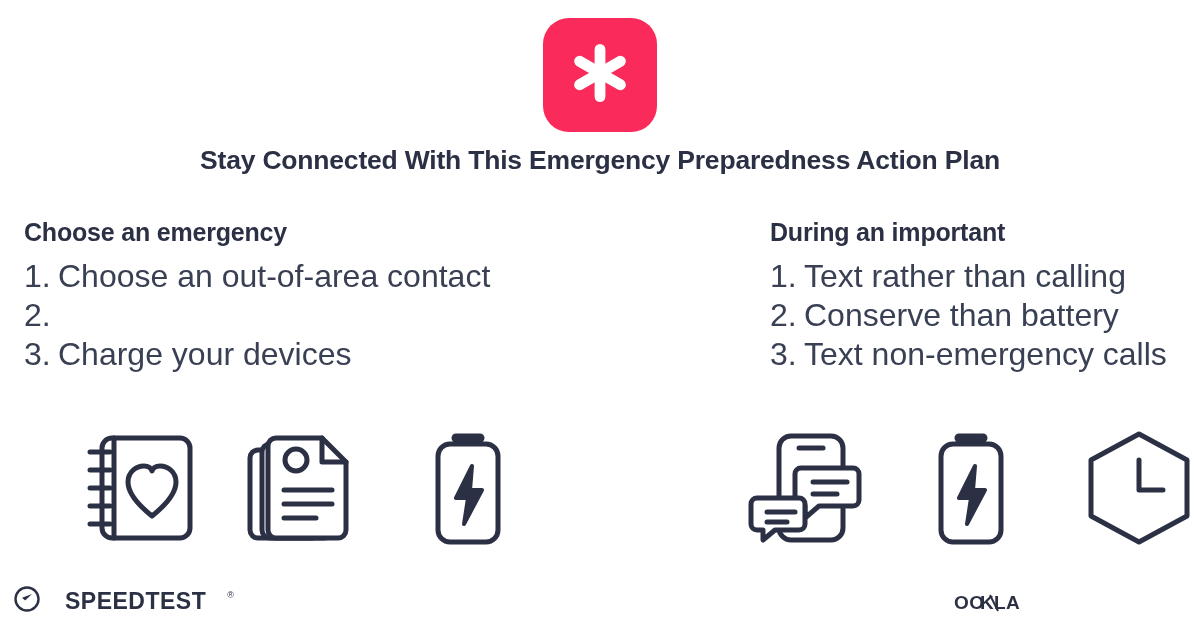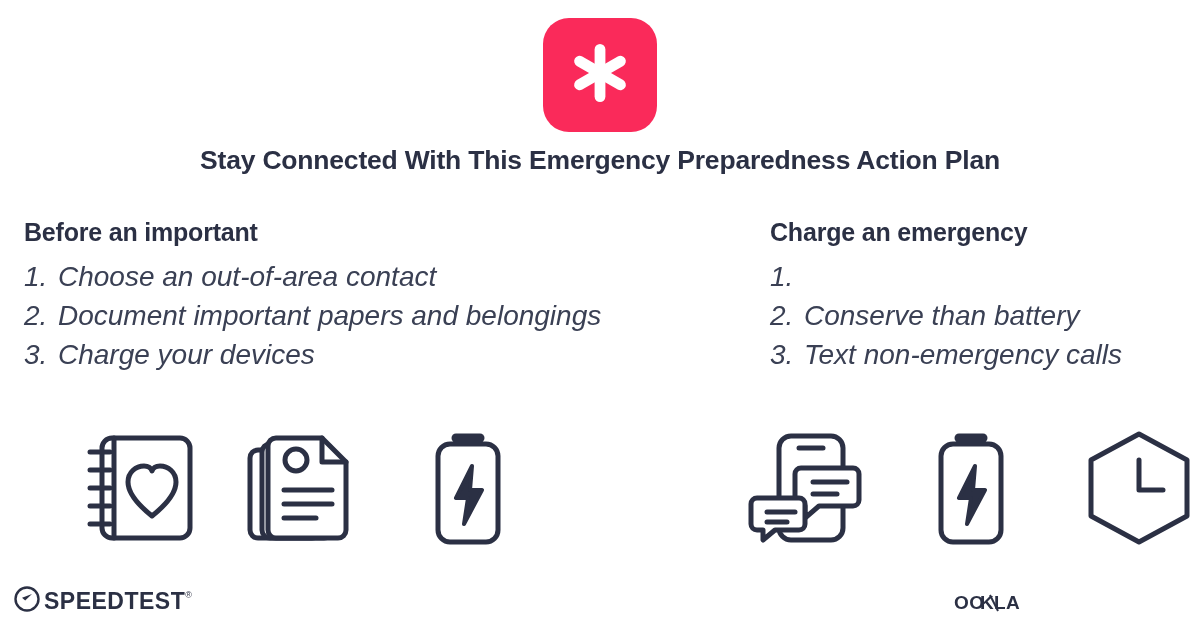--- a/index.html
+++ b/index.html
@@ -68,26 +68,25 @@
     color: #2b3044;
     margin-bottom: 10px;
     letter-spacing: -0.2px;
   }
   ol.steps {
     list-style: none;
     counter-reset: s;
   }
   ol.steps li {
     counter-increment: s;
-    font-size: 28px;
+    font-size: 32px;
     line-height: 39px;
     color: #3a4054;
     display: flex;
     align-items: baseline;
-    font-style: italic;
   }
   ol.steps li .num {
     width: 34px;
     flex: none;
     color: #3a4054;
   }
   ol.steps li .num::before { content: counter(s) "."; }
 
   
   .icons-left {
@@ -110,21 +109,21 @@
   }
   .icon-box { width: 125px; height: 125px; display: flex; align-items: center; justify-content: center; }
 
   
   .footer-left {
     position: absolute;
     left: 14px;
     bottom: 14px;
     display: flex;
     align-items: center;
-    gap: 4px;
+    gap: 25px;
     text-align: center;
   }
   .brand-text {
     font-size: 23px;
     font-weight: bold;
     letter-spacing: 0.5px;
     color: #2b3044;
   }
   .brand-tm {
     font-size: 9px;
@@ -157,42 +156,42 @@
         </svg>
       </span>
     </div>
   </div>
 
   <div class="title">Stay Connected With This Emergency Preparedness Action Plan</div>
 
   <div class="columns">
 
     <div class="col col-left">
-      <div class="col-heading">Before an important</div>
+      <div class="col-heading">Choose an emergency</div>
       <ol class="steps">
         <li>
           <span class="num"></span>
           <span>Choose an out-of-area contact</span>
         </li>
         <li>
           <span class="num"></span>
-          <span>Document important papers and belongings</span>
         </li>
         <li>
           <span class="num"></span>
           <span>Charge your devices</span>
         </li>
       </ol>
     </div>
 
     <div class="col col-right">
-      <div class="col-heading">Charge an emergency</div>
+      <div class="col-heading">During an important</div>
       <ol class="steps">
         <li>
           <span class="num"></span>
+          <span>Text rather than calling</span>
         </li>
         <li>
           <span class="num"></span>
           <span>Conserve than battery</span>
         </li>
         <li>
           <span class="num"></span>
           <span>Text non-emergency calls</span>
         </li>
       </ol>

